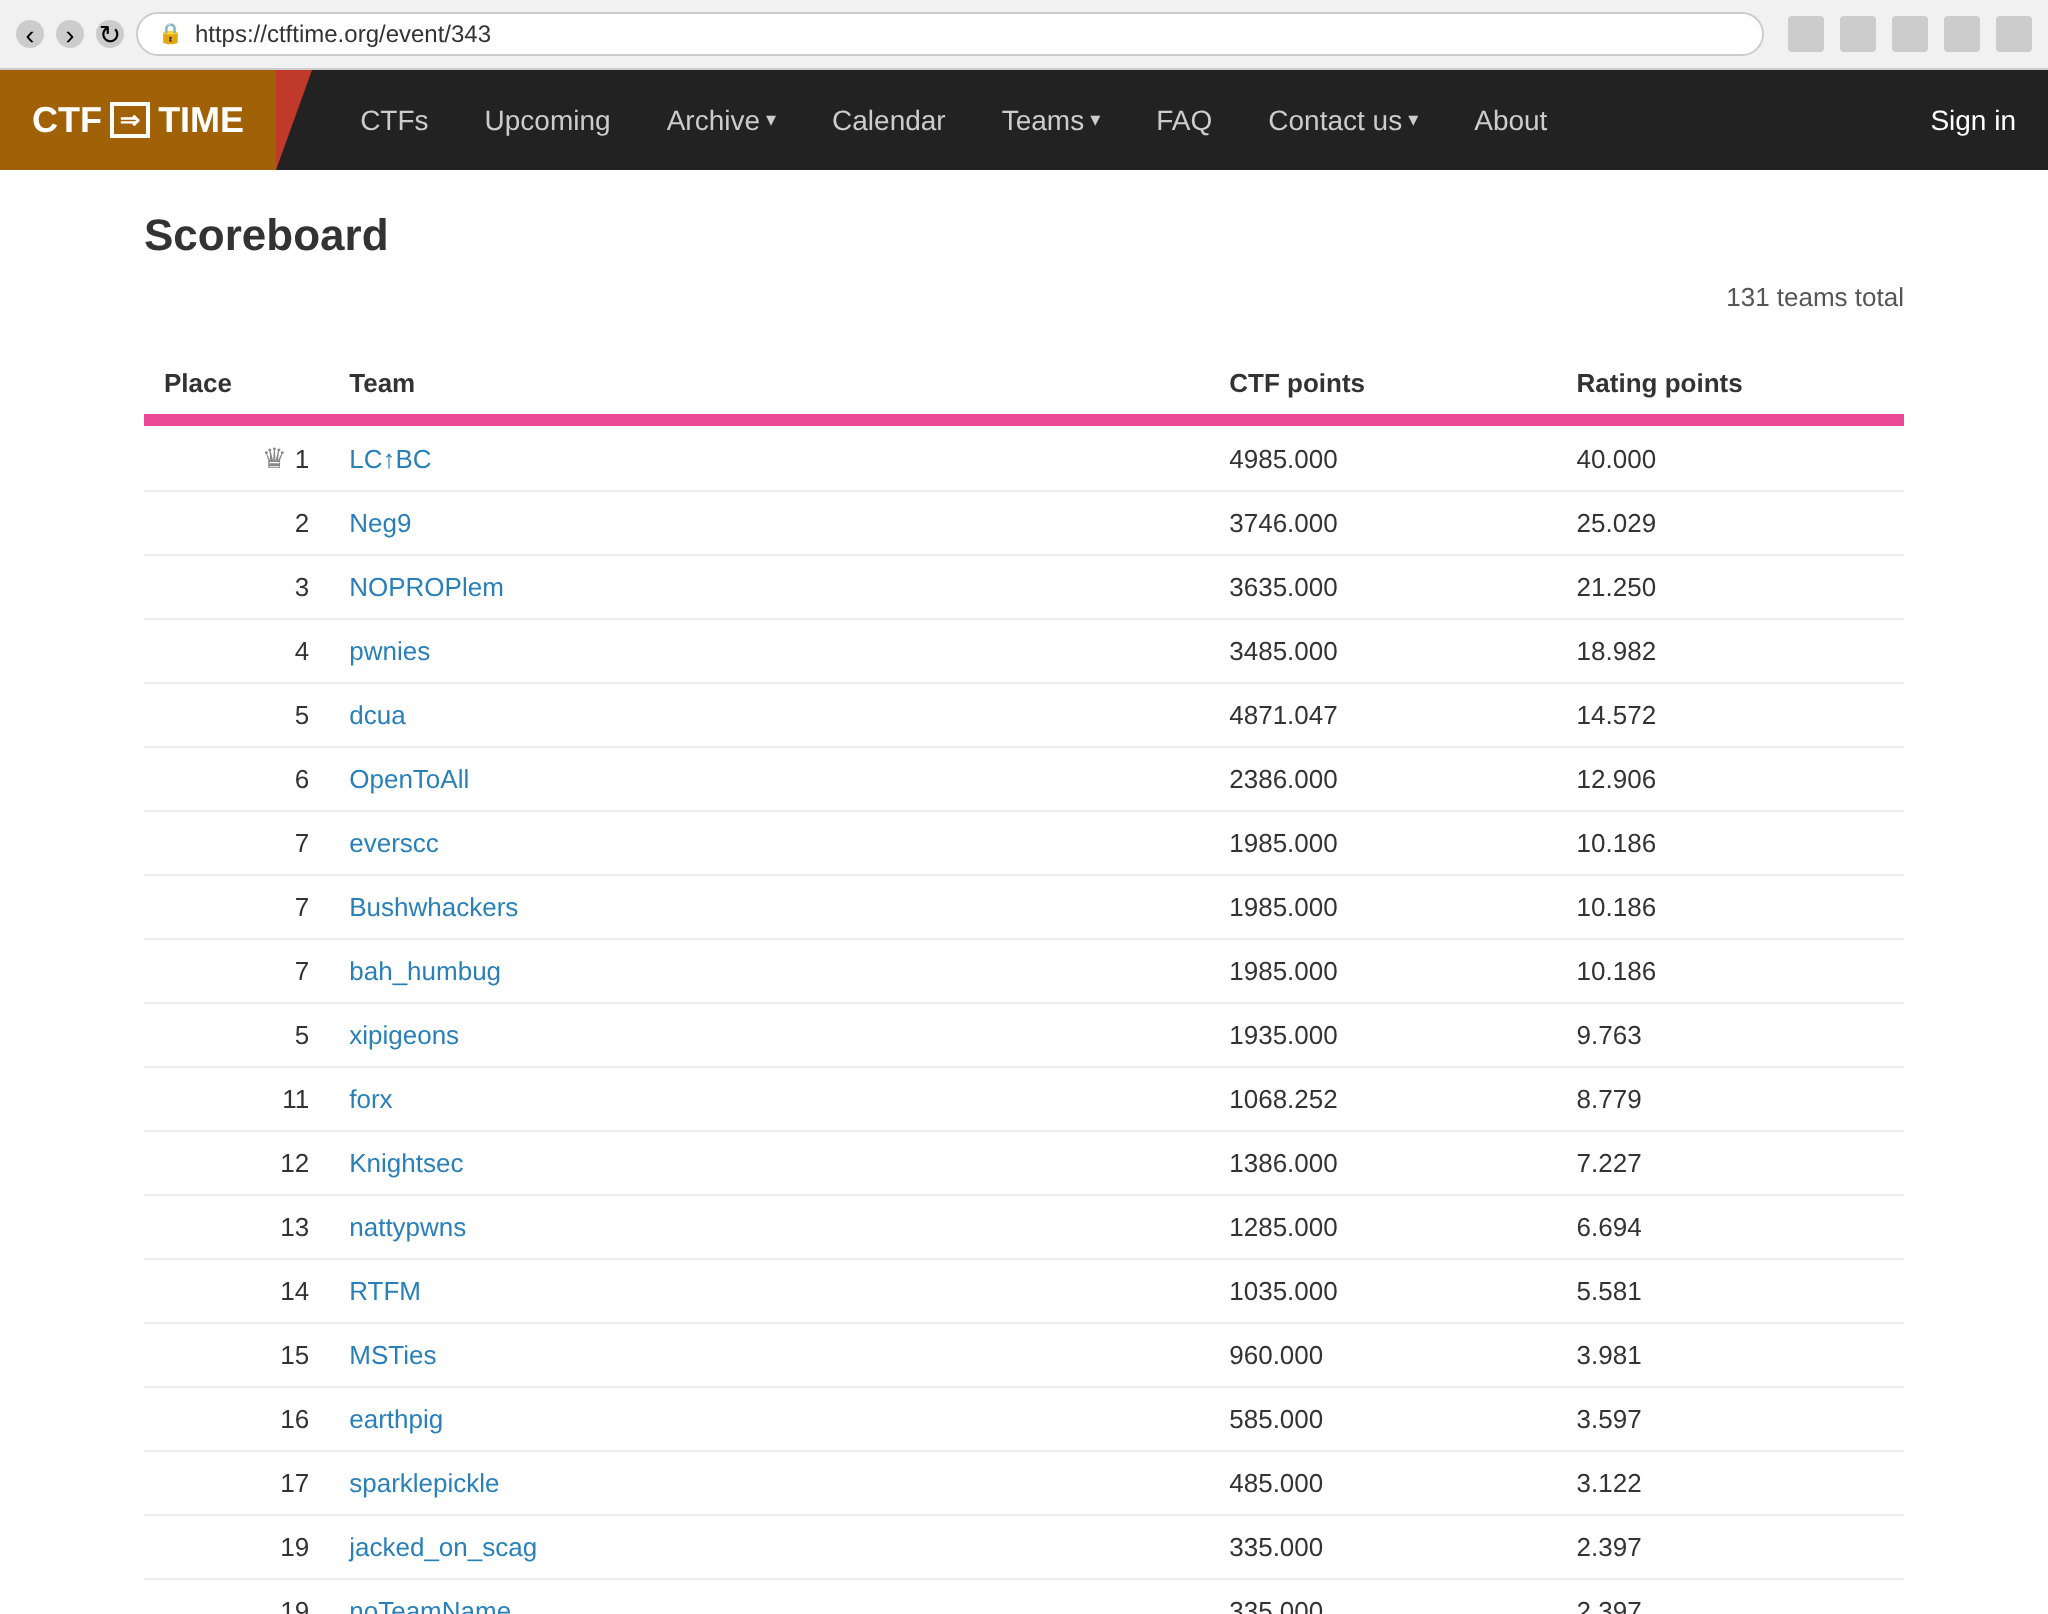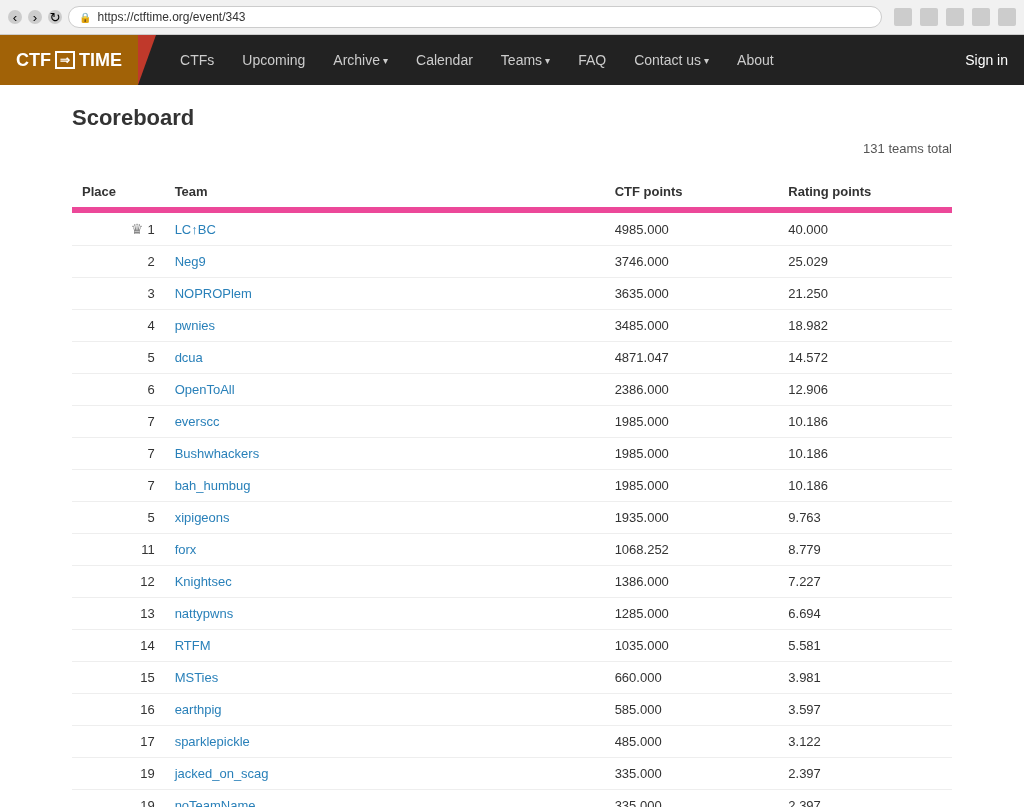--- a/index.html
+++ b/index.html
@@ -354,21 +354,21 @@
           <td class="ctf-col">1035.000</td>
           <td class="rating-col">5.581</td>
         </tr>
         <tr>
           <td class="place-col">
             <div class="place-cell">
               <span>15</span>
             </div>
           </td>
           <td class="team-col"><a class="team-link">MSTies</a></td>
-          <td class="ctf-col">660.000</td>
+          <td class="ctf-col">960.000</td>
           <td class="rating-col">3.981</td>
         </tr>
         <tr>
           <td class="place-col">
             <div class="place-cell">
               <span>16</span>
             </div>
           </td>
           <td class="team-col"><a class="team-link">earthpig</a></td>
           <td class="ctf-col">585.000</td>

